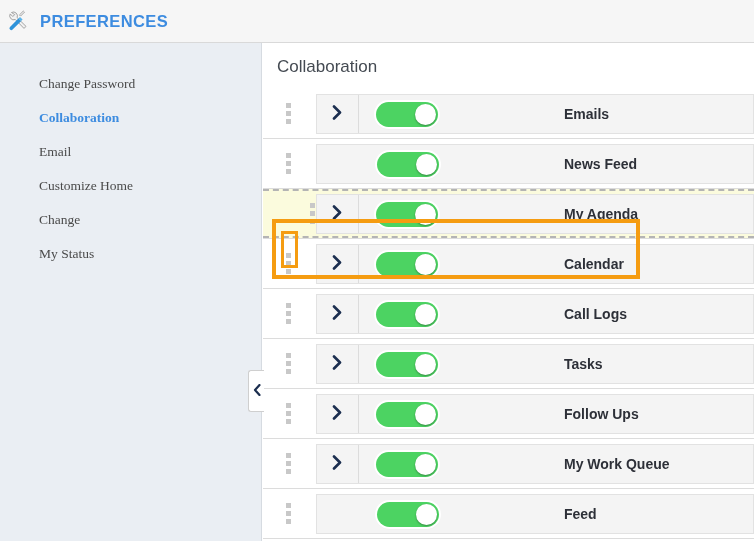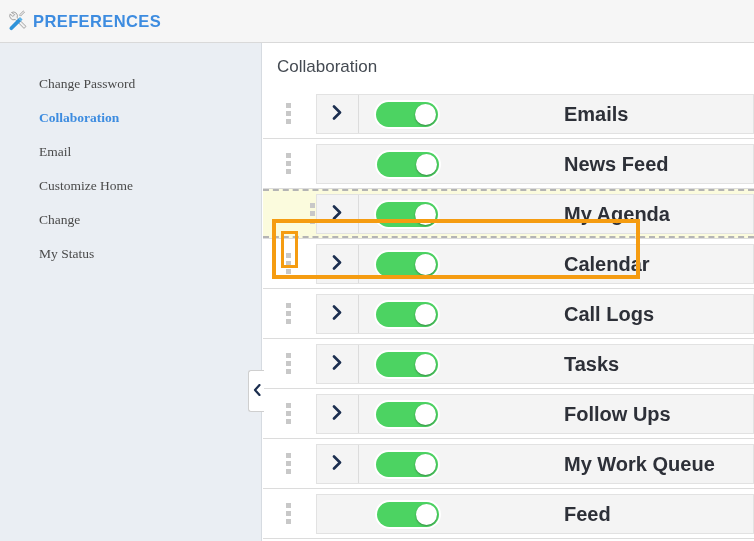--- a/index.html
+++ b/index.html
@@ -16,21 +16,21 @@
     width: 754px; height: 43px;
     background: #f6f6f6;
     border-bottom: 1px solid #d9d9d9;
     display: flex; align-items: center;
   }
   #tools-icon {
     margin-left: 7px; width: 24px; height: 24px;
     display: flex; align-items: center; justify-content: center;
   }
   #header-title {
-    margin-left: 2px;
+    margin-left: 9px;
     font-size: 16.5px; font-weight: bold;
     color: #3d8ce0; letter-spacing: 0.4px;
   }
 
   
   #sidebar {
     position: absolute; top: 43px; left: 0;
     width: 262px; height: 498px;
     background: #eaeef3;
     border-right: 1px solid #d6dbe1;
@@ -112,21 +112,21 @@
     position: relative; cursor: pointer; flex: none;
   }
   .toggle .knob {
     position: absolute; right: 2px; top: 2px;
     width: 21px; height: 21px; border-radius: 50%;
     background: #ffffff;
     box-shadow: 0 1px 2px rgba(0,0,0,.35);
   }
   .row-label {
     position: absolute; left: 247px;
-    font-size: 20px; font-weight: bold; color: #2d3038;
+    font-size: 14px; font-weight: bold; color: #2d3038;
     white-space: nowrap;
   }
 
   
   .row.highlight { background: #fbfbdd; padding-left: 24px; }
   .row.highlight .row-dashed {
     position: absolute; left: 0; right: 0; top: 0; bottom: 0;
     border-top: 2px dashed #b4b4b4;
     border-bottom: 2px dashed #b4b4b4;
     pointer-events: none;

